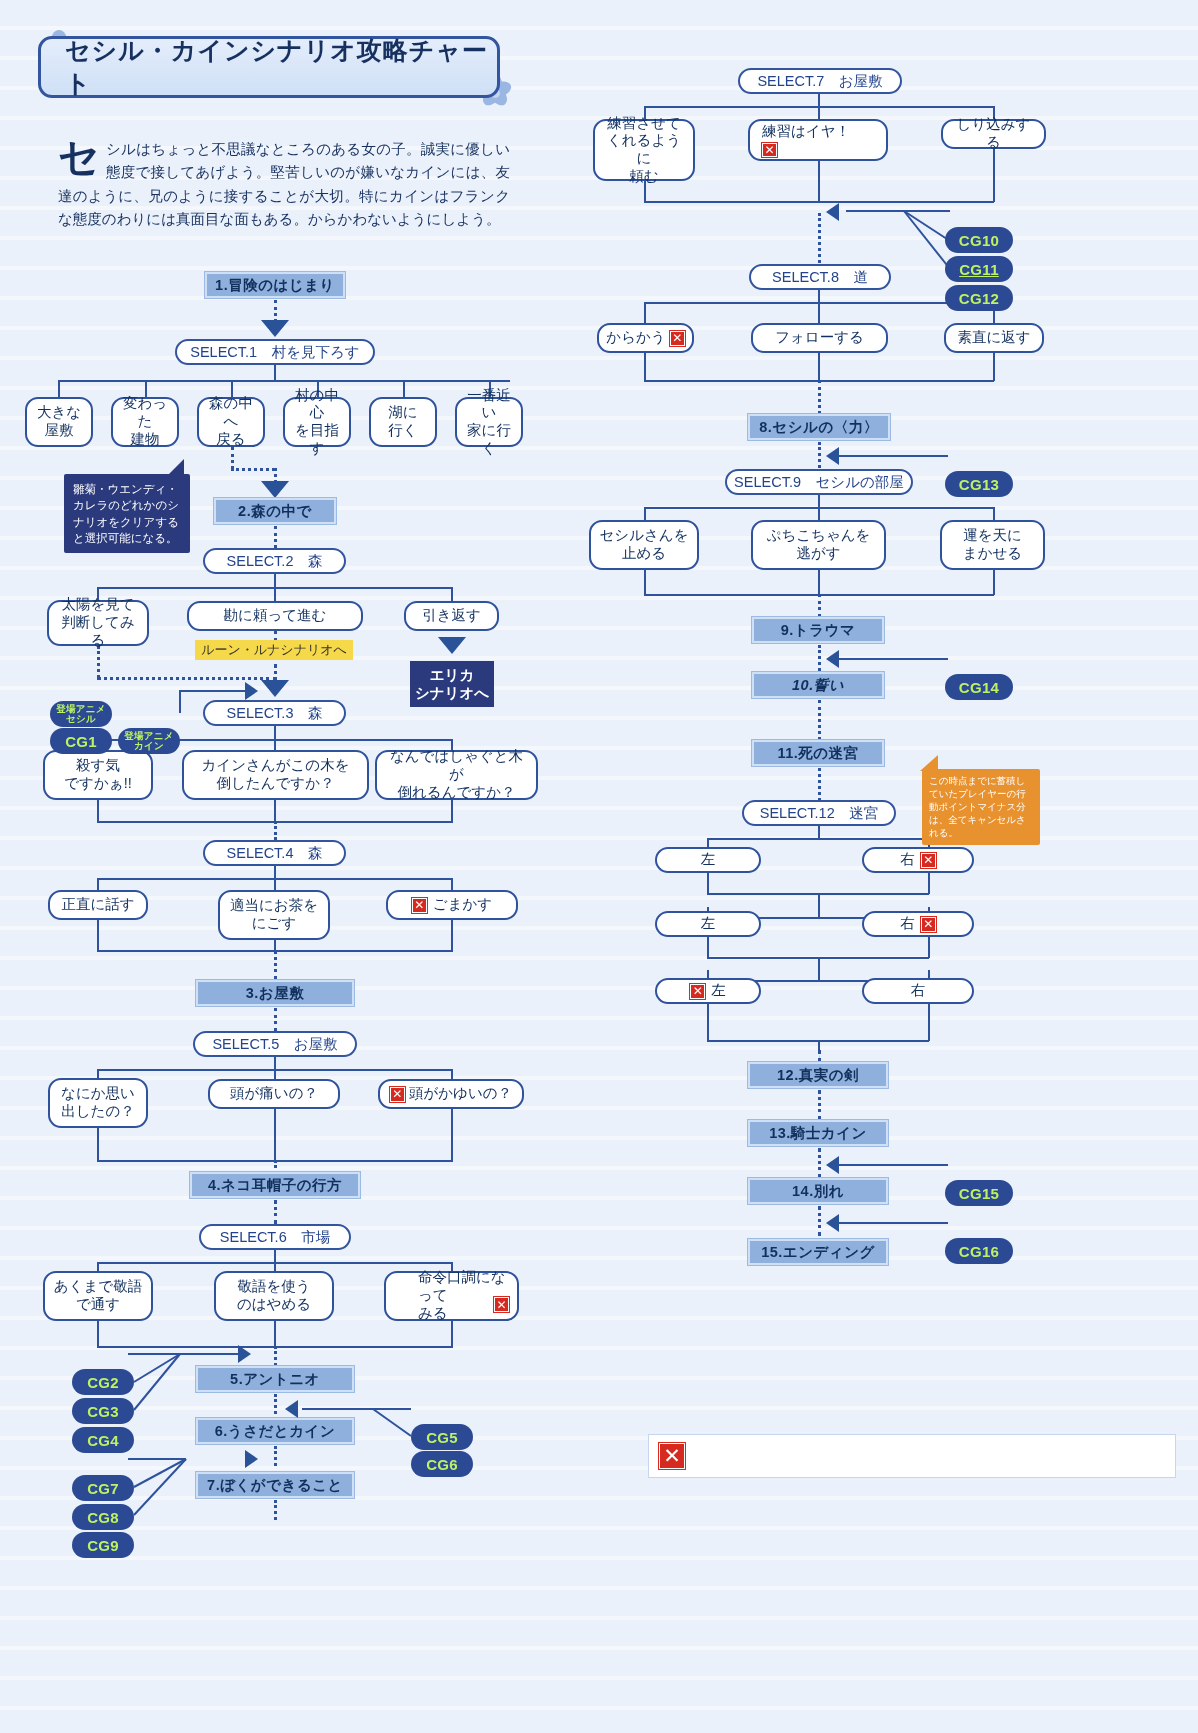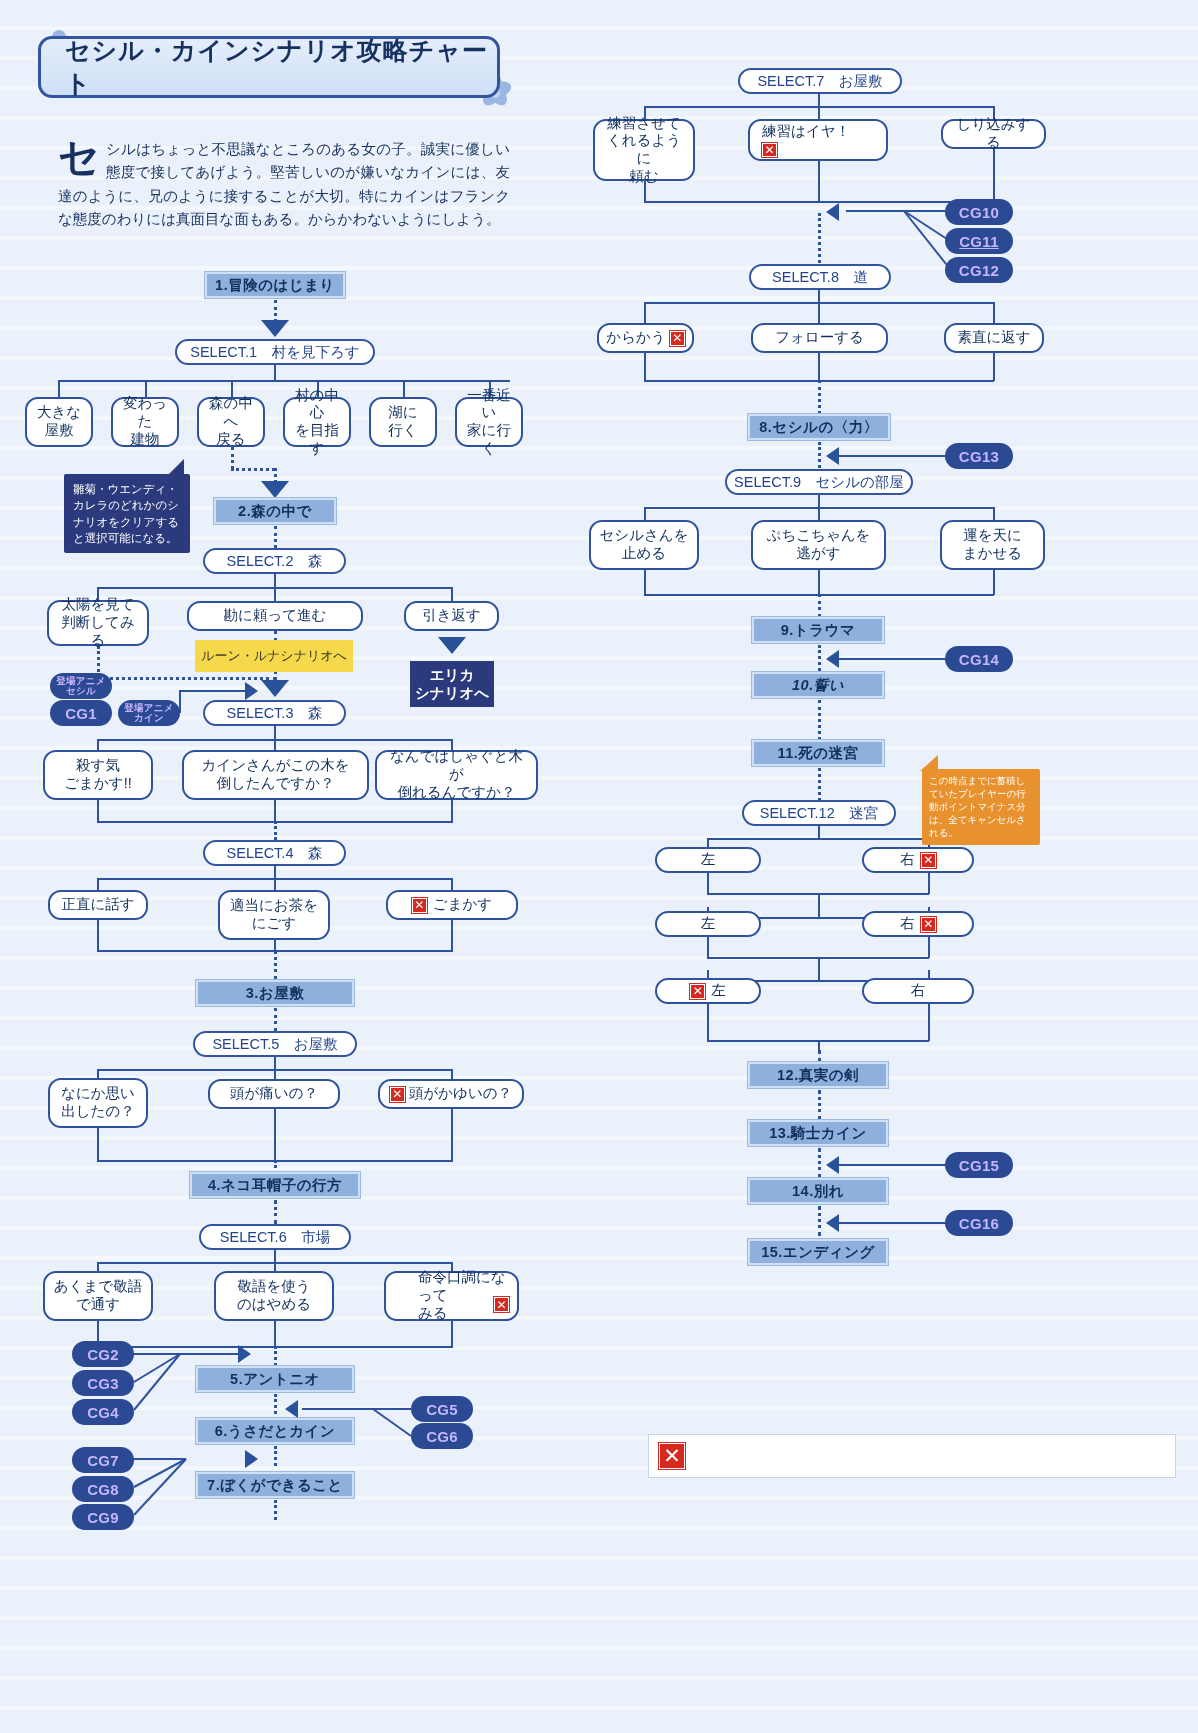--- a/index.html
+++ b/index.html
@@ -65,36 +65,36 @@
     height:26px; z-index:4; white-space:nowrap;
   }
   .choice{
     background:#fff; border:2.5px solid #2f529c; border-radius:13px;
     color:#12305e; font-size:14.5px; line-height:1.22;
     display:flex; align-items:center; justify-content:center;
     text-align:center; padding:3px 7px; z-index:4;
   }
   .choice.left-al{ justify-content:flex-start; text-align:left; }
   .pill{
-    background:#2b4a93; border-radius:13px; color:#c4b5fd;
+    background:#2b4a93; border-radius:13px; color:#bef264;
     font-size:15px; font-weight:bold;
     display:flex; align-items:center; justify-content:center;
-    height:26px; z-index:5; letter-spacing:.3px;
+    height:26px; z-index:5; letter-spacing:.3px;margin-top:28px;
   }
   .pill.small{ font-size:9.5px; font-weight:bold; line-height:1.1;
     text-align:center; padding:2px 4px; height:auto; }
   .endbox{
     background:#2b3a7d; color:#fff; font-size:14.5px; font-weight:bold;
     display:flex; align-items:center; justify-content:center;
     text-align:center; line-height:1.25; z-index:4;
   }
   .highlight{
     background:#f5d94a; color:#35332a; font-size:13px;
     display:flex; align-items:center; justify-content:center;
-    height:32px; z-index:4;
+    height:20px; z-index:4;
   }
 
   
   .xm{
     display:inline-flex; align-items:center; justify-content:center;
     width:15px; height:15px; background:#d62a20; color:#fff;
     font-size:12px; font-weight:bold; line-height:1;
     border:1px solid #fff; outline:1px solid #d62a20;
     font-family:"DejaVu Sans",sans-serif;
   }
@@ -246,21 +246,21 @@
   <div class="arrow-d" style="left:261px;top:680px;"></div>
 
   <div class="abs select" style="left:203px;top:700px;width:143px;">SELECT.3　森</div>
   <div class="abs ln lnv" style="left:274px;top:726px;height:14px;"></div>
   <div class="abs ln lnh" style="left:97px;top:739px;width:356px;"></div>
   <div class="abs ln lnv" style="left:97px;top:739px;height:12px;"></div>
   <div class="abs ln lnv" style="left:274px;top:739px;height:12px;"></div>
   <div class="abs ln lnv" style="left:451px;top:739px;height:12px;"></div>
 
   <div class="abs choice" style="left: 43px; top: 750px; width: 110px; height: 50px; white-space: pre-line;">殺す気
-ごまかす!!</div>
+ですかぁ!!</div>
   <div class="abs choice" style="left: 182px; top: 750px; width: 187px; height: 50px; white-space: pre-line;">カインさんがこの木を
 倒したんですか？</div>
   <div class="abs choice" style="left: 375px; top: 750px; width: 163px; height: 50px; white-space: pre-line;">なんではしゃぐと木が
 倒れるんですか？</div>
 
   <div class="abs ln lnv" style="left:97px;top:800px;height:22px;"></div>
   <div class="abs ln lnv" style="left:451px;top:800px;height:22px;"></div>
   <div class="abs ln lnh" style="left:97px;top:821px;width:356px;"></div>
   <div class="abs ln lnv" style="left:274px;top:800px;height:22px;"></div>
   <div class="abs dv" style="left:274px;top:821px;height:19px;"></div>

